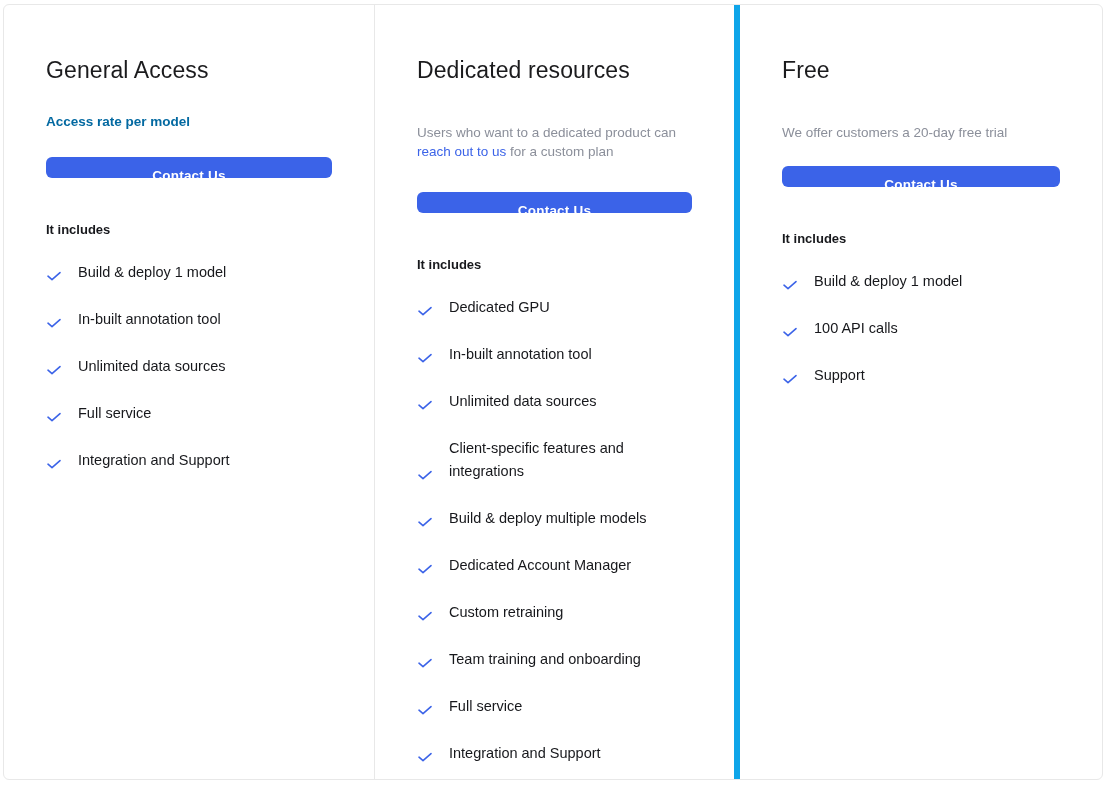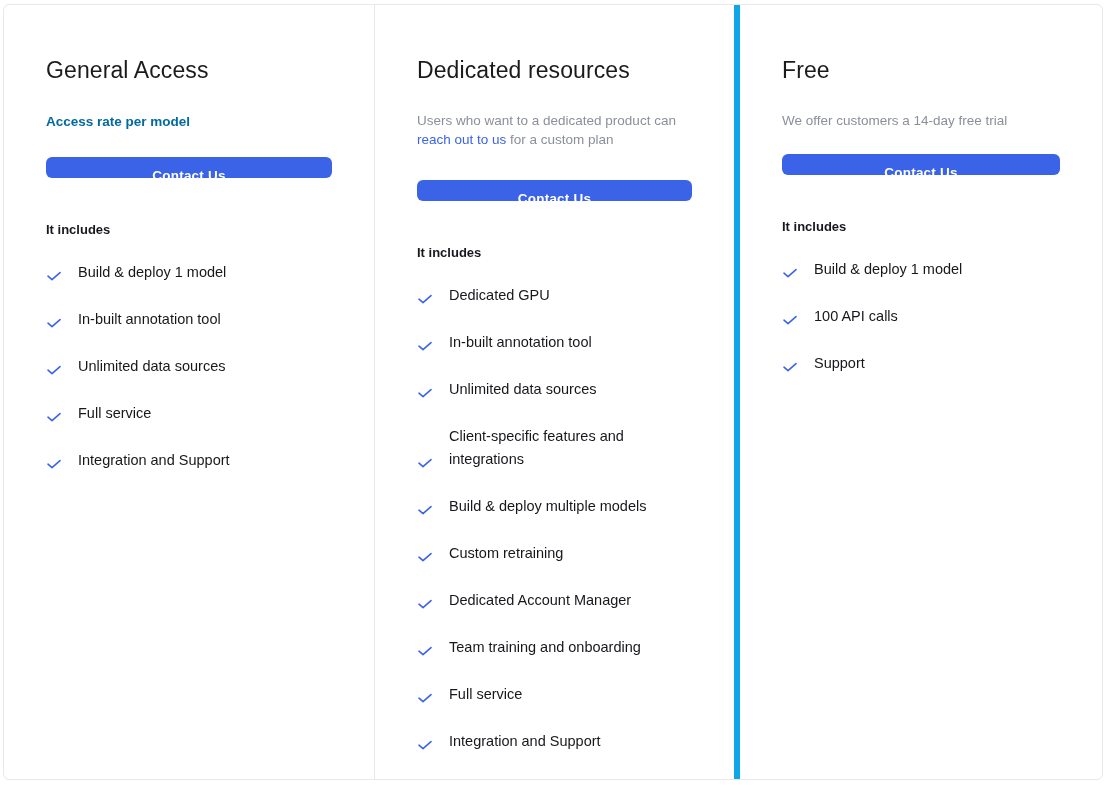--- a/index.html
+++ b/index.html
@@ -53,21 +53,21 @@
     max-width: 260px;
   }
   .plan-subtitle.strong {
     font-weight: 700;
     color: #0369a1;
     margin-top: 25px;
   }
   .plan-subtitle.muted {
     font-weight: 400;
     color: #8b8f9a;
-    margin-top: 24px;
+    margin-top: 36px;
   }
   .inline-link {
     color: #3b63e8;
     text-decoration: none;
   }
 
   .contact-button {
     display: block;
     box-sizing: border-box;
     width: 100%;
@@ -232,29 +232,29 @@
             </svg>
           </span>
         <span class="feature-label">Build &amp; deploy multiple models</span>
       </li>
       <li class="feature-item">
         <span class="check-icon">
             <svg width="16" height="16" viewBox="0 0 16 16">
               <path d="M2 8.2 L6 11.6 L14 4.6" fill="none" stroke="#3b63e8" stroke-width="1.6" stroke-linecap="round" stroke-linejoin="round"></path>
             </svg>
           </span>
+        <span class="feature-label">Dedicated Account Manager</span>
+      </li>
+      <li class="feature-item">
+        <span class="check-icon">
+            <svg width="16" height="16" viewBox="0 0 16 16">
+              <path d="M2 8.2 L6 11.6 L14 4.6" fill="none" stroke="#3b63e8" stroke-width="1.6" stroke-linecap="round" stroke-linejoin="round"></path>
+            </svg>
+          </span>
         <span class="feature-label">Custom retraining</span>
-      </li>
-      <li class="feature-item">
-        <span class="check-icon">
-            <svg width="16" height="16" viewBox="0 0 16 16">
-              <path d="M2 8.2 L6 11.6 L14 4.6" fill="none" stroke="#3b63e8" stroke-width="1.6" stroke-linecap="round" stroke-linejoin="round"></path>
-            </svg>
-          </span>
-        <span class="feature-label">Dedicated Account Manager</span>
       </li>
       <li class="feature-item">
         <span class="check-icon">
             <svg width="16" height="16" viewBox="0 0 16 16">
               <path d="M2 8.2 L6 11.6 L14 4.6" fill="none" stroke="#3b63e8" stroke-width="1.6" stroke-linecap="round" stroke-linejoin="round"></path>
             </svg>
           </span>
         <span class="feature-label">Team training and onboarding</span>
       </li>
       <li class="feature-item">
@@ -271,21 +271,21 @@
               <path d="M2 8.2 L6 11.6 L14 4.6" fill="none" stroke="#3b63e8" stroke-width="1.6" stroke-linecap="round" stroke-linejoin="round"></path>
             </svg>
           </span>
         <span class="feature-label">Integration and Support</span>
       </li>
     </ul>
   </div>
 
   <div class="plan-col col-2">
     <h2 class="plan-title">Free</h2>
-    <p class="plan-subtitle muted">We offer customers a 14-day free trial</p>
+    <p class="plan-subtitle muted">We offer customers a 20-day free trial</p>
     <button class="contact-button">Contact Us</button>
     <p class="includes-heading">It includes</p>
     <ul class="feature-list">
       <li class="feature-item">
         <span class="check-icon">
             <svg width="16" height="16" viewBox="0 0 16 16">
               <path d="M2 8.2 L6 11.6 L14 4.6" fill="none" stroke="#3b63e8" stroke-width="1.6" stroke-linecap="round" stroke-linejoin="round"></path>
             </svg>
           </span>
         <span class="feature-label">Build &amp; deploy 1 model</span>

